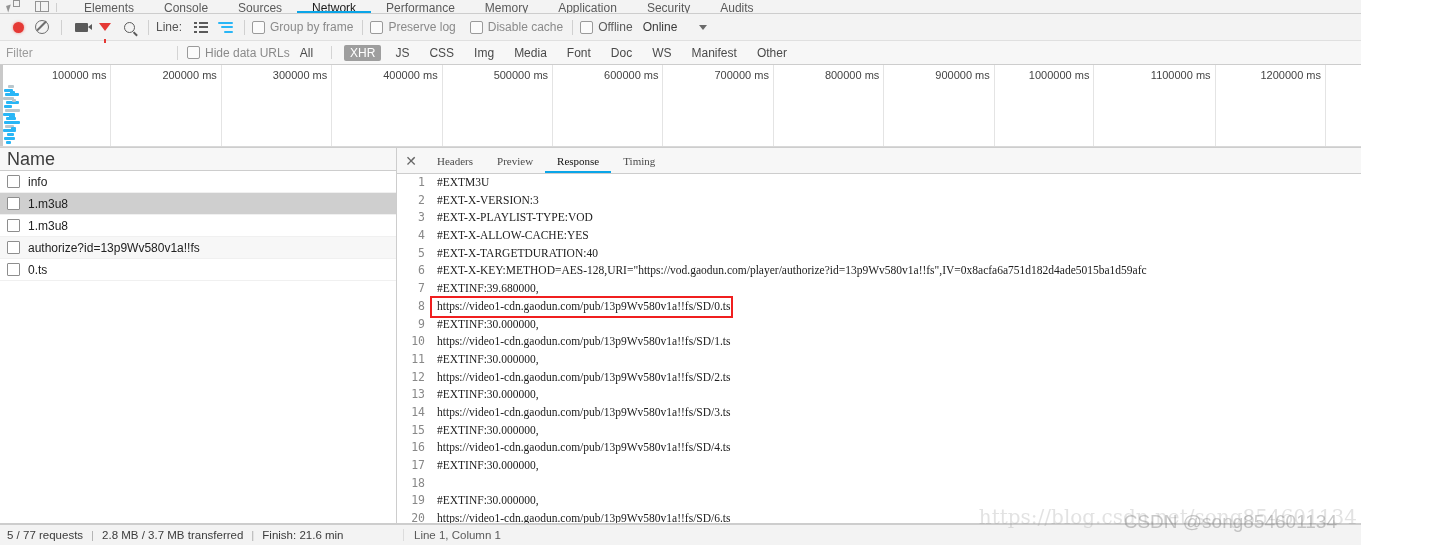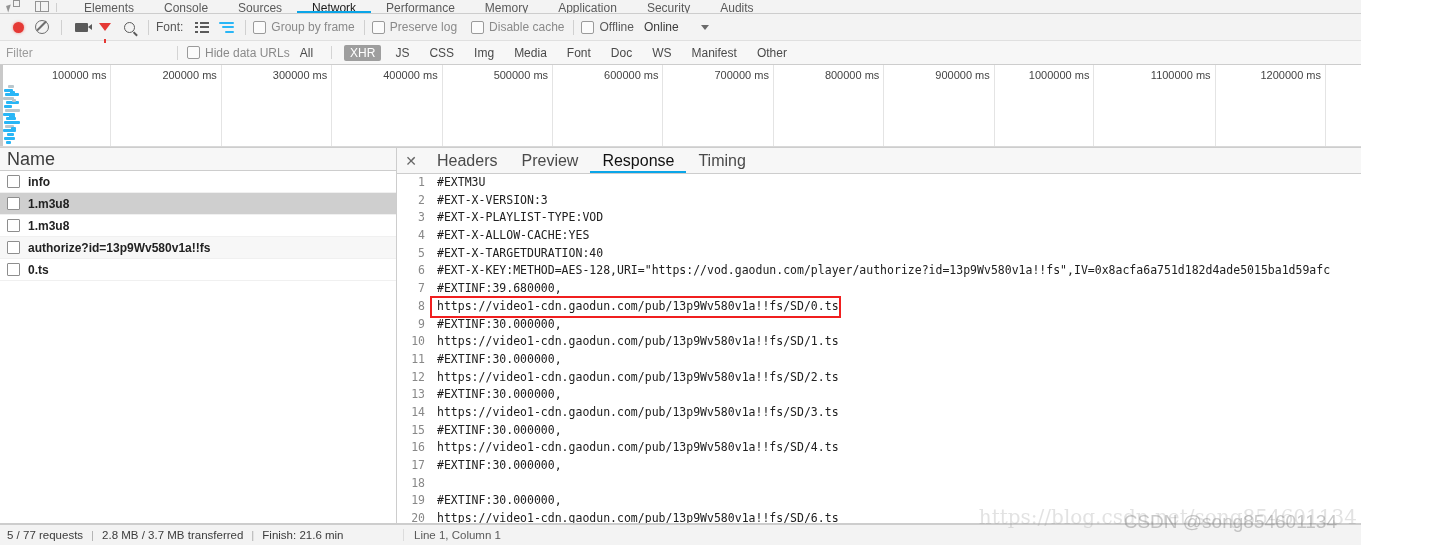--- a/index.html
+++ b/index.html
@@ -91,36 +91,36 @@
   .ov-base{position:absolute;left:0;right:0;bottom:0;height:1px;background:#d8d8d8;}
   .ov-leftbar{position:absolute;left:0;top:0;width:3px;height:82px;background:#c9c9c9;}
   .wbar{position:absolute;height:3px;border-radius:1px;}
 
   
   .split{flex:1 1 auto;display:flex;min-height:0;border-bottom:1px solid #cdcdcd;}
   .leftpane{width:396px;flex:0 0 396px;border-right:1px solid #cdcdcd;display:flex;flex-direction:column;background:#fff;}
   .lp-head{height:22px;flex:0 0 22px;border-bottom:1px solid #cdcdcd;background:#f7f7f7;display:flex;align-items:center;padding-left:7px;}
   .lp-head span{font-size:18px;color:#3c3c3c;}
   .lp-list{flex:1 1 auto;overflow:hidden;}
-  .nrow{height:21px;display:flex;align-items:center;padding-left:7px;font-size:12px;color:#222;border-bottom:1px solid #f0f0f0;background:#fff;font-weight:bold;}
+  .nrow{height:21px;display:flex;align-items:center;padding-left:7px;font-size:12px;color:#222;border-bottom:1px solid #f0f0f0;background:#fff;}
   .nrow.odd{background:#f7f7f7;}
   .nrow.sel{background:#cfcfcf;}
   .nrow .rcb{width:11px;height:11px;border:1px solid #8e8e8e;background:#fff;border-radius:1px;margin-right:8px;flex:0 0 11px;}
 
   .rightpane{flex:1 1 auto;display:flex;flex-direction:column;min-width:0;background:#fff;}
   .rp-tabs{height:25px;flex:0 0 25px;background:#f7f7f7;border-bottom:1px solid #cdcdcd;display:flex;align-items:stretch;}
   .closebtn{width:28px;display:flex;align-items:center;justify-content:center;font-size:14px;color:#666;line-height:1;}
-  .rtab{padding:0 12px;display:flex;align-items:center;font-size:16px;color:#4a4a4a;position:relative;white-space:nowrap;}
+  .rtab{padding:0 12px;display:flex;align-items:center;font-size:11px;color:#4a4a4a;position:relative;white-space:nowrap;font-family:Liberation Serif, serif;}
   .rtab.active{color:#111;}
   .rtab.active:after{content:"";position:absolute;left:0;right:0;bottom:0;height:2px;background:#0aa5e8;}
   .rp-body{flex:1 1 auto;overflow:hidden;position:relative;background:#fff;}
   .code{font-family:"DejaVu Sans Mono","Liberation Mono",monospace;font-size:11.5px;line-height:17.7px;color:#202020;}
   .cline{display:flex;align-items:flex-start;height:17.7px;white-space:pre;}
   .lnum{width:28px;flex:0 0 28px;text-align:right;padding-right:7px;color:#888;font-family:"DejaVu Sans Mono","Liberation Mono",monospace;font-size:11.5px;}
-  .ltxt{padding-left:5px;position:relative;}
+  .ltxt{padding-left:5px;position:relative;font-family:Liberation Serif, serif;}
   .cline.hl .ltxt{outline:2px solid #f01f1f;outline-offset:0px;display:inline-block;}
 
   
   .statusbar{height:20px;flex:0 0 20px;background:#f3f3f3;display:flex;align-items:center;border-top:1px solid #cdcdcd;}
   .sb-left{width:396px;flex:0 0 396px;display:flex;align-items:center;padding-left:7px;border-right:1px solid #dcdcdc;gap:0;}
   .sb-txt{font-size:11.5px;color:#3c3c3c;white-space:nowrap;}
   .sb-div{color:#b0b0b0;margin:0 8px;font-size:11.5px;}
   .sb-right{padding-left:10px;font-size:11.5px;color:#5a5a5a;}
   .wm1{position:absolute;right:4px;bottom:16px;font-family:"DejaVu Serif","Liberation Serif",serif;
     font-size:20px;color:rgba(150,150,150,.28);white-space:nowrap;}
@@ -167,21 +167,21 @@
     <div class="ticon">
       <span class="cam-ic"></span>
     </div>
     <div class="ticon">
       <span class="funnel"></span>
     </div>
     <div class="ticon">
       <span class="mag"></span>
     </div>
     <div class="vsep"></div>
-    <span class="viewlbl">Font:</span>
+    <span class="viewlbl">Line:</span>
     <div class="ticon">
       <span class="listview">
         <i class="d" style="top:0;"></i>
           <i class="b" style="top:0;"></i>
         <i class="d" style="top:4.5px;"></i>
           <i class="b" style="top:4.5px;"></i>
         <i class="d" style="top:9px;"></i>
           <i class="b" style="top:9px;"></i>
       </span>
     </div>

